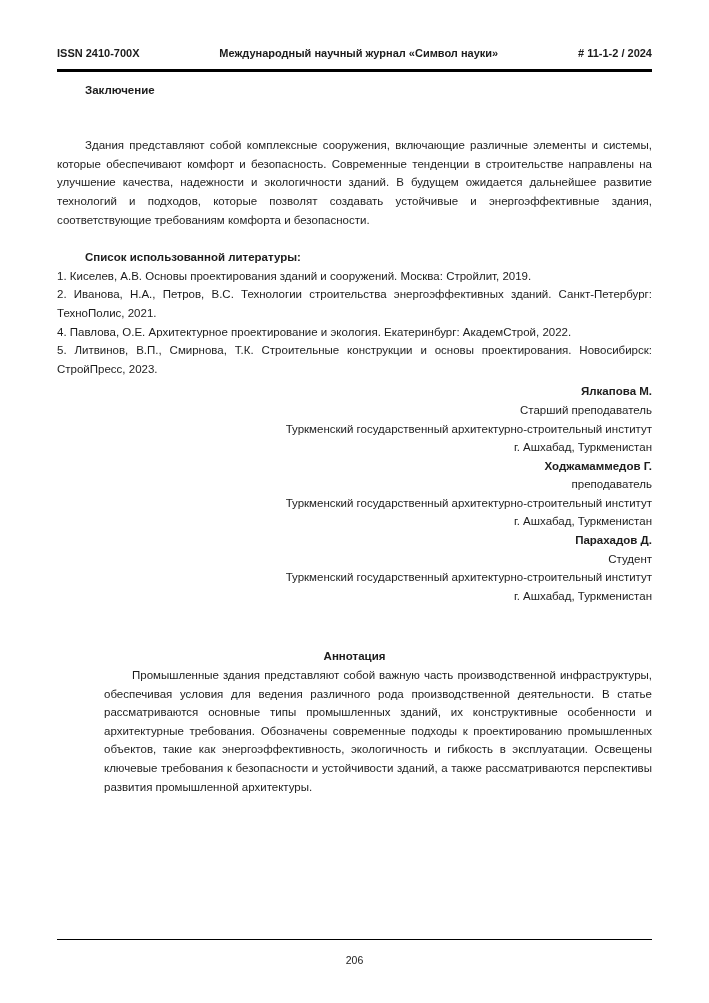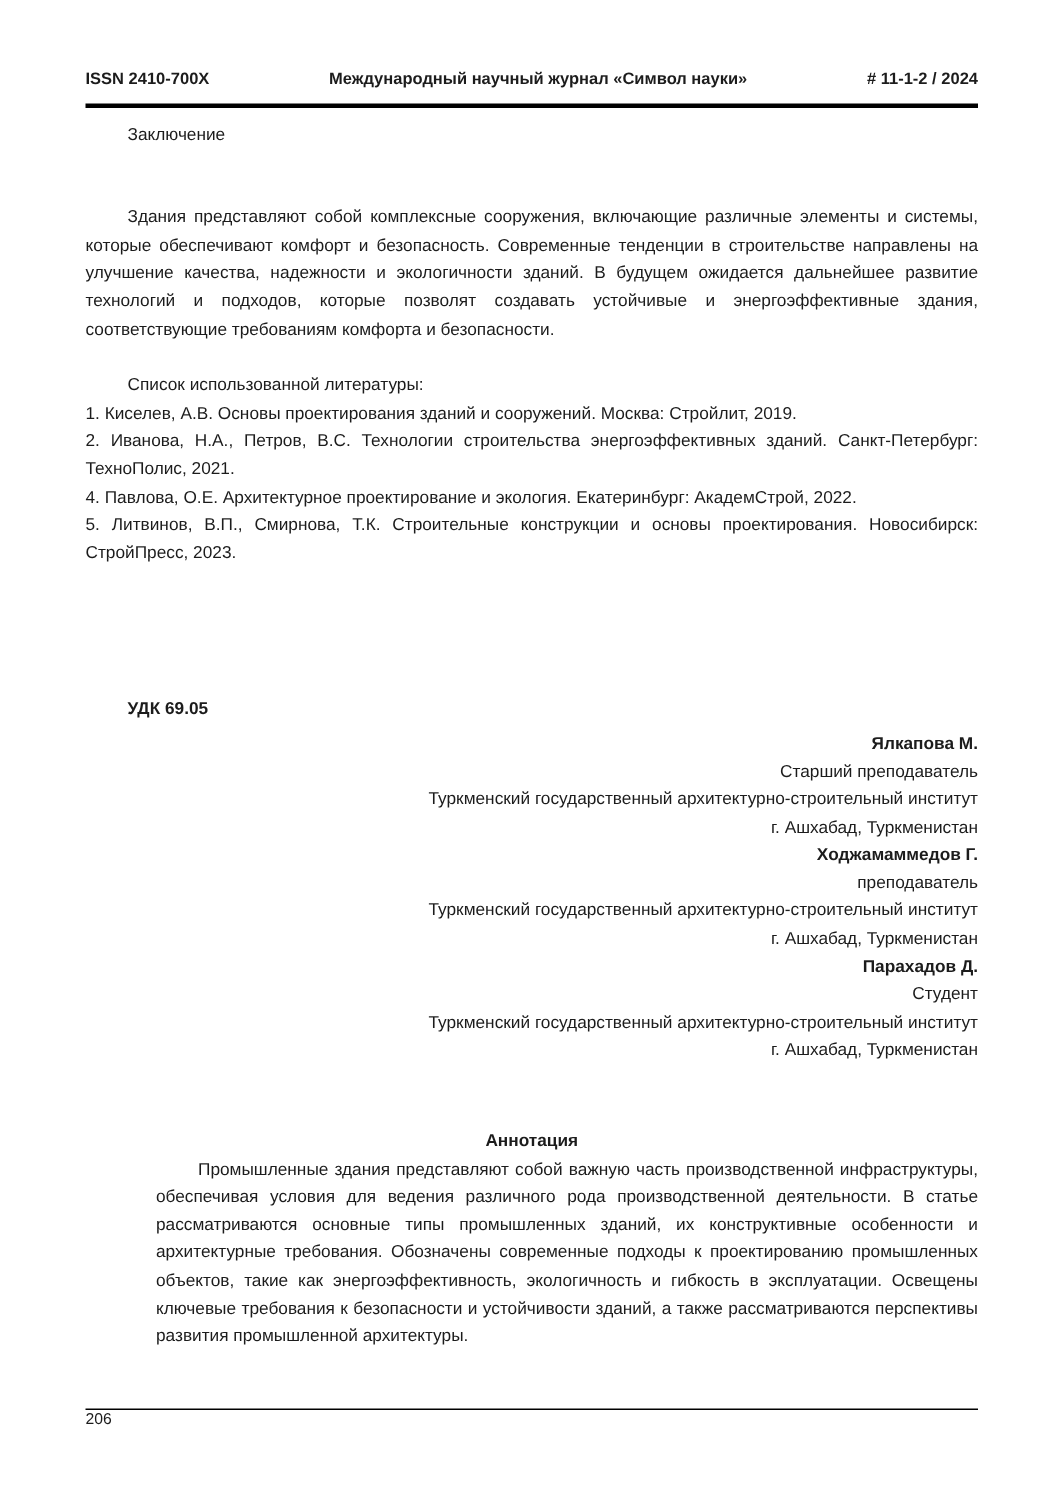--- a/index.html
+++ b/index.html
@@ -32,21 +32,21 @@
     font-size: 11px;
     padding-bottom: 6px;
     border-bottom: 3px solid #000000;
   }
   .page-header .mid { text-align: center; flex: 1; }
   .page-header .left { white-space: nowrap; }
   .page-header .right { white-space: nowrap; }
 
   
   .heading-inline {
-    font-weight: normal;
+    font-weight: bold;
     text-indent: 28px;
   }
   .para {
     text-align: justify;
     text-indent: 28px;
     margin-top: 37px;
   }
   .conclusion { margin-top: 9px; }
 
   .references { margin-top: 19px; }
@@ -84,23 +84,23 @@
   }
   .abstract { margin-top: 0; margin-left: 47px; }
 
   
   .page-footer {
     position: absolute;
     left: 57px;
     right: 57px;
     top: 939px;
     border-top: 1.5px solid #000000;
-    text-align: left;
+    text-align: center;
     font-size: 10.5px;
-    padding-top: 0;
+    padding-top: 14px;
   }
 </style>
 </head>
 <body>
 
 <div class="page">
   <div class="content">
 
     <div class="page-header">
       <span class="left">ISSN 2410-700X</span>
@@ -115,21 +115,20 @@
 
     <section class="references">
       <div class="heading-inline">Список использованной литературы:</div>
       <p class="reference-item">1.  Киселев, А.В. Основы проектирования зданий и сооружений. Москва: Стройлит, 2019.</p>
       <p class="reference-item">2.  Иванова, Н.А., Петров, В.С. Технологии строительства энергоэффективных зданий. Санкт-Петербург: ТехноПолис, 2021.</p>
       <p class="reference-item">4.  Павлова, О.Е. Архитектурное проектирование и экология. Екатеринбург: АкадемСтрой, 2022.</p>
       <p class="reference-item">5.  Литвинов, В.П., Смирнова, Т.К. Строительные конструкции и основы проектирования. Новосибирск: СтройПресс, 2023.</p>
     </section>
 
 
-    <div class="udk">УДК 69.05</div>
 
     <div class="authors">
       <div class="author-name">Ялкапова М.</div>
       <div class="author-role">Старший преподаватель</div>
       <div class="author-affiliation">Туркменский государственный архитектурно-строительный институт</div>
       <div class="author-location">г. Ашхабад, Туркменистан</div>
       <div class="author-name">Ходжамаммедов Г.</div>
       <div class="author-role">преподаватель</div>
       <div class="author-affiliation">Туркменский государственный архитектурно-строительный институт</div>
       <div class="author-location">г. Ашхабад, Туркменистан</div>

